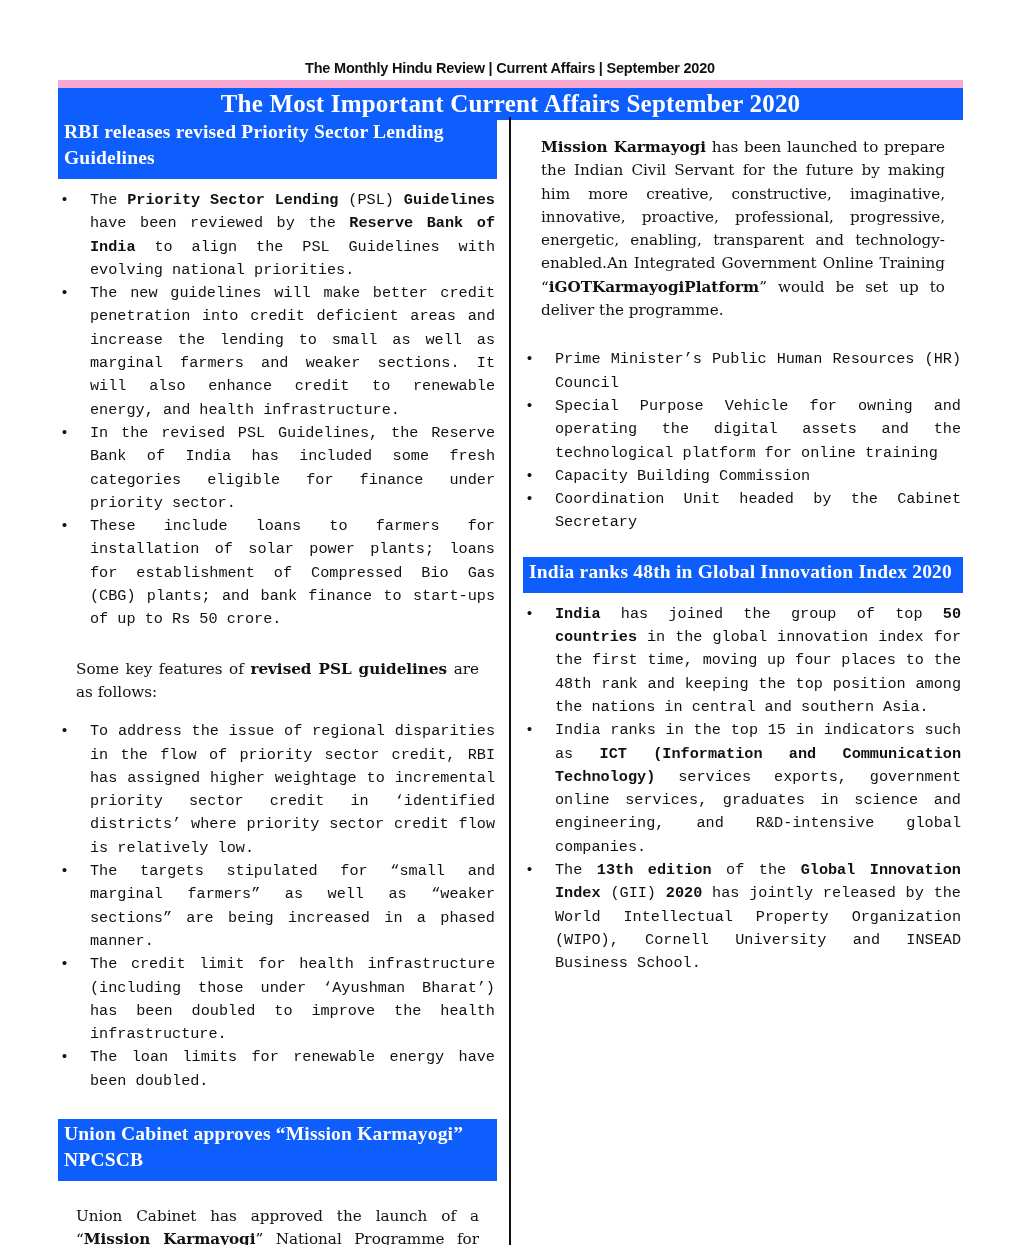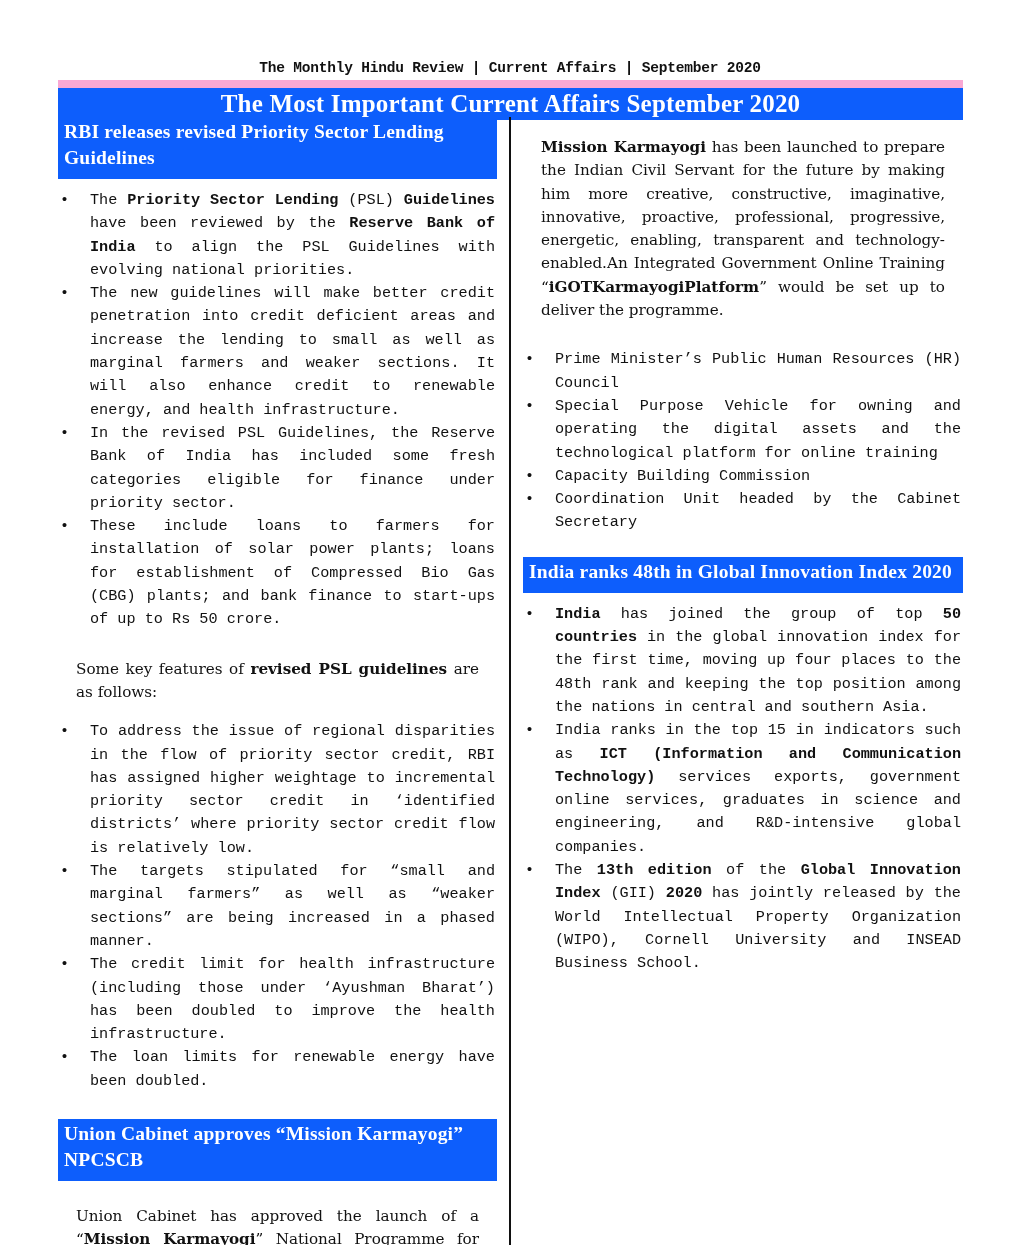--- a/index.html
+++ b/index.html
@@ -1,19 +1,19 @@
 <!DOCTYPE html>
 <html><head>
 <meta charset="utf-8">
 <style>
   html, body { margin: 0; padding: 0; background: #ffffff; }
   body { width: 1020px; height: 1245px; position: relative; overflow: hidden;
          font-family: "DejaVu Serif", "Liberation Serif", serif; color: #111; }
   .running-head { position: absolute; left: 0; width: 1020px; top: 60px; text-align: center;
-         font-family: Liberation Mono, monospace; font-weight: bold; font-size: 14.5px; letter-spacing: -0.2px; color:#111; }
+         font-family: Liberation Sans, sans-serif; font-weight: bold; font-size: 14.5px; letter-spacing: -0.2px; color:#111; }
   .banner { position: absolute; left: 58px; width: 905px; top: 80px; height: 32px;
          background: #0d5efc; color: #fff; text-align: center; border-top: 8px solid #f9a8d4;
          font-family: "Liberation Serif", serif; font-weight: bold; font-size: 25px; line-height: 32px; letter-spacing: 0.2px; }
   .divider { position: absolute; left: 509px; top: 117px; width: 2px; height: 1128px; background: #111; }
   .col { position: absolute; font-size: 15.2px; line-height: 23.3px; }
   .col-left { left: 60px; width: 435px; top: 117px; }
   .col-right { left: 525px; width: 436px; top: 120px; }
   .sec-head { background: #0d5efc; color: #fff; text-align: left; font-weight: bold;
          font-family: "Liberation Serif", serif; font-size: 19.5px; line-height: 26px; padding: 2px 6px 8px;
          margin-left: -2px; margin-right: -2px; letter-spacing: 0.2px; }

